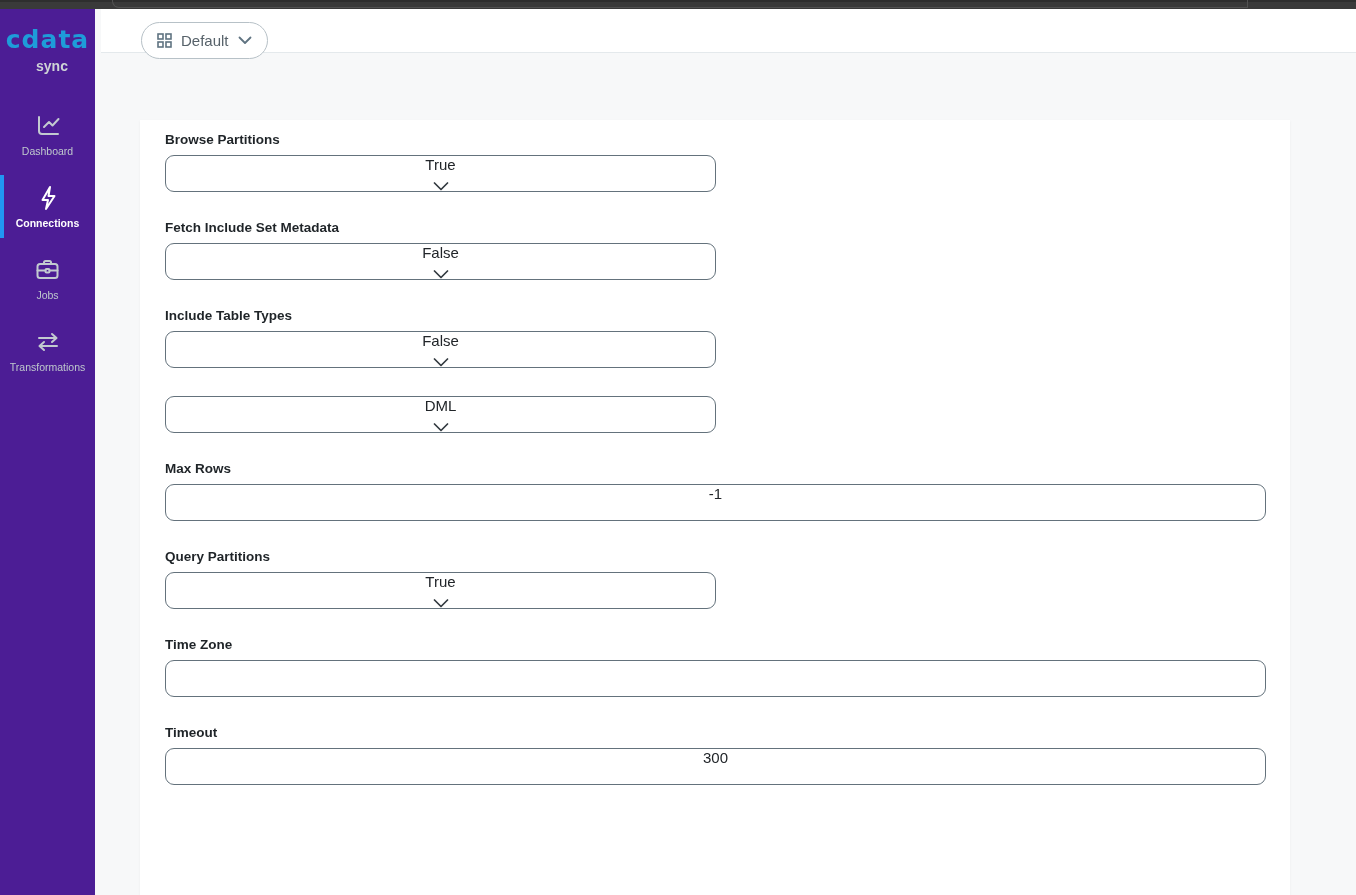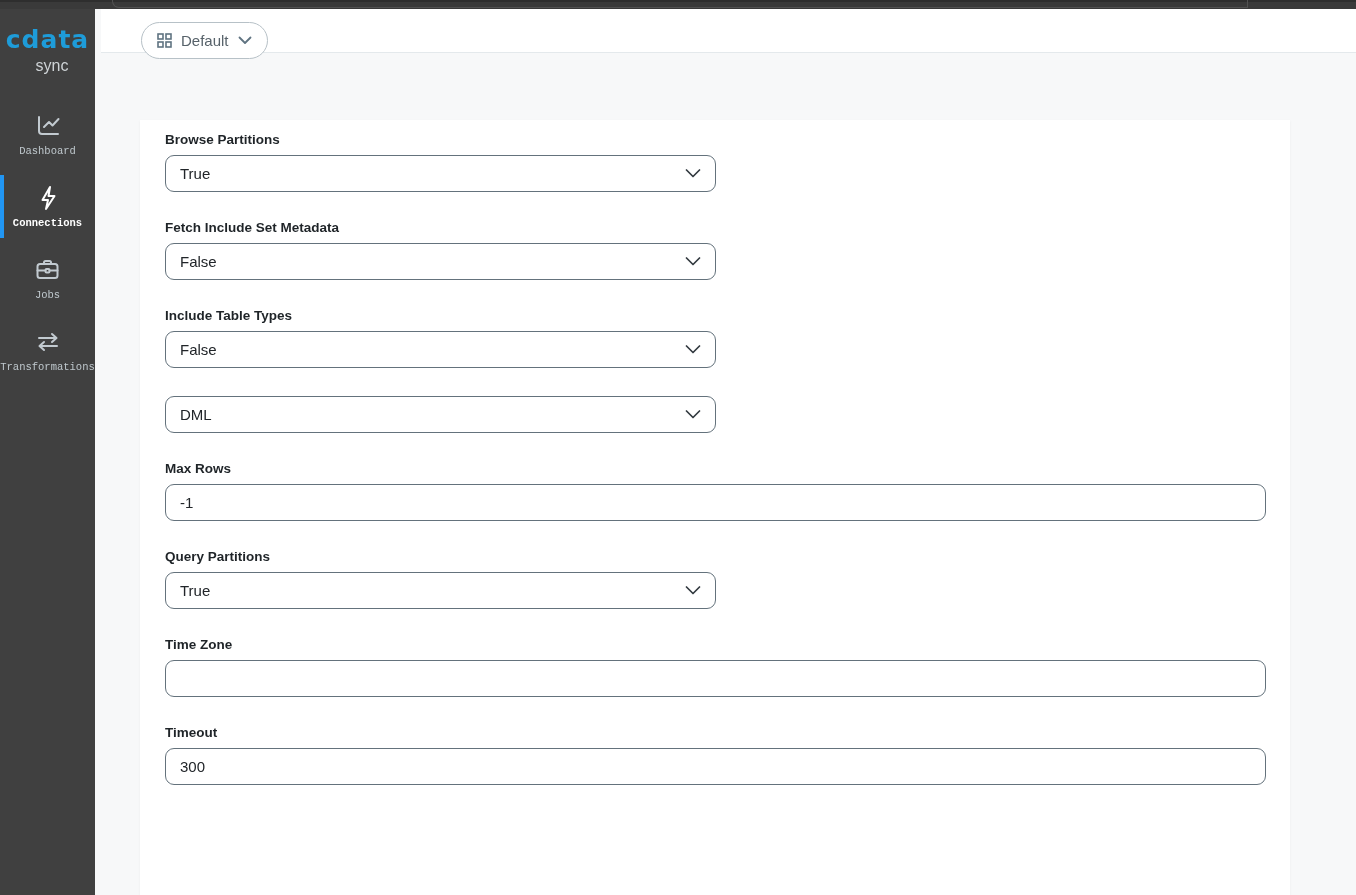--- a/index.html
+++ b/index.html
@@ -5,26 +5,26 @@
   * { margin:0; padding:0; box-sizing:border-box; }
   html,body { width:1356px; height:895px; overflow:hidden;
               font-family:"Liberation Sans", sans-serif; background:#f7f8f9; }
 
   
   .topbar { position:absolute; left:0; top:0; width:1356px; height:9px; background:#3a3a3a; border-top:2px solid #2e2e2e; }
   .topbar .hint { position:absolute; left:112px; right:108px; top:-8px; height:14px;
                   border:1px solid #525252; border-top:none; border-radius:0 0 0 7px; }
 
   
-  .sidebar { position:absolute; left:0; top:9px; width:95px; height:886px; background:#404040; }
+  .sidebar { position:absolute; left:0; top:9px; width:95px; height:886px; background:#4c1d95; }
   .logo { text-align:center; padding-top:18px; }
   .logo .brand { font-family:"DejaVu Sans", sans-serif; font-weight:700; font-size:25px;
                  color:#1e9cd9; letter-spacing:1px; line-height:26px; }
-  .logo .product { font-size:16px; color:#ced3d6; font-weight:400; line-height:26px;margin-left:9px; }
-  .nav { margin-top:24px;font-family:Liberation Mono, monospace; }
+  .logo .product { font-size:14px; color:#ced3d6; font-weight:700; line-height:26px;margin-left:9px; }
+  .nav { margin-top:24px; }
   .navitem { position:relative; height:63px; margin-bottom:9px; display:flex; flex-direction:column;
              align-items:center; justify-content:center; cursor:pointer; }
   .navitem .nicon { width:28px; height:28px; display:flex; align-items:center; justify-content:center; }
   .navitem .nicon svg { stroke:#c2cad0; fill:none; stroke-width:2; stroke-linecap:round; stroke-linejoin:round; }
   .navitem .nlabel { margin-top:5px; font-size:10.5px; color:#bfc8cd; }
   .navitem.active::before { content:""; position:absolute; left:0; top:0; bottom:0; width:4px; background:#2196f3; }
   .navitem.active .nlabel { color:#ffffff; font-weight:700; }
   .navitem.active .nicon svg { stroke:#ffffff; }
 
   
@@ -36,21 +36,21 @@
   .wsbtn .glyph svg { display:block; }
   .wsbtn .wslabel { font-size:15px; color:#57626a; }
 
   .content { position:absolute; top:63px; left:0; right:0; bottom:0; background:#f7f8f9; }
   .card { position:absolute; left:39px; top:0; width:1150px; height:797px; background:#ffffff;
           border-radius:0 0 10px 10px; box-shadow:0 1px 3px rgba(0,0,0,0.05); padding:12px 24px 0 25px;margin-top:48px; }
 
   .group { margin-bottom:28px; }
   .flabel { font-size:13.5px; font-weight:700; color:#1f2428; line-height:16px; margin-bottom:7px; }
   .select, .textbox { height:37px; border:1px solid #64727c; border-radius:9px; background:#fff;
-                      display:flex; align-items:center; padding:0 14px; position:relative; cursor:pointer; }
+                      display:flex; align-items:center; padding:0 14px; position:relative; cursor:pointer;flex-direction:column; }
   .select { width:551px; justify-content:space-between; }
   .textbox { width:1101px; cursor:text; }
   .cval { font-size:15px; color:#212529; }
   .chev svg { display:block; }
 
   .textbox.focused { background:#e9effd; border:1px solid #4a90d6;
                      box-shadow:0 0 0 3px #85c2ec; }
   .misspell { font-size:15px; color:#212529;
               text-decoration:underline wavy #e03131 1px; text-underline-offset:3px; }
   .compose { font-size:15px; color:#212529;

